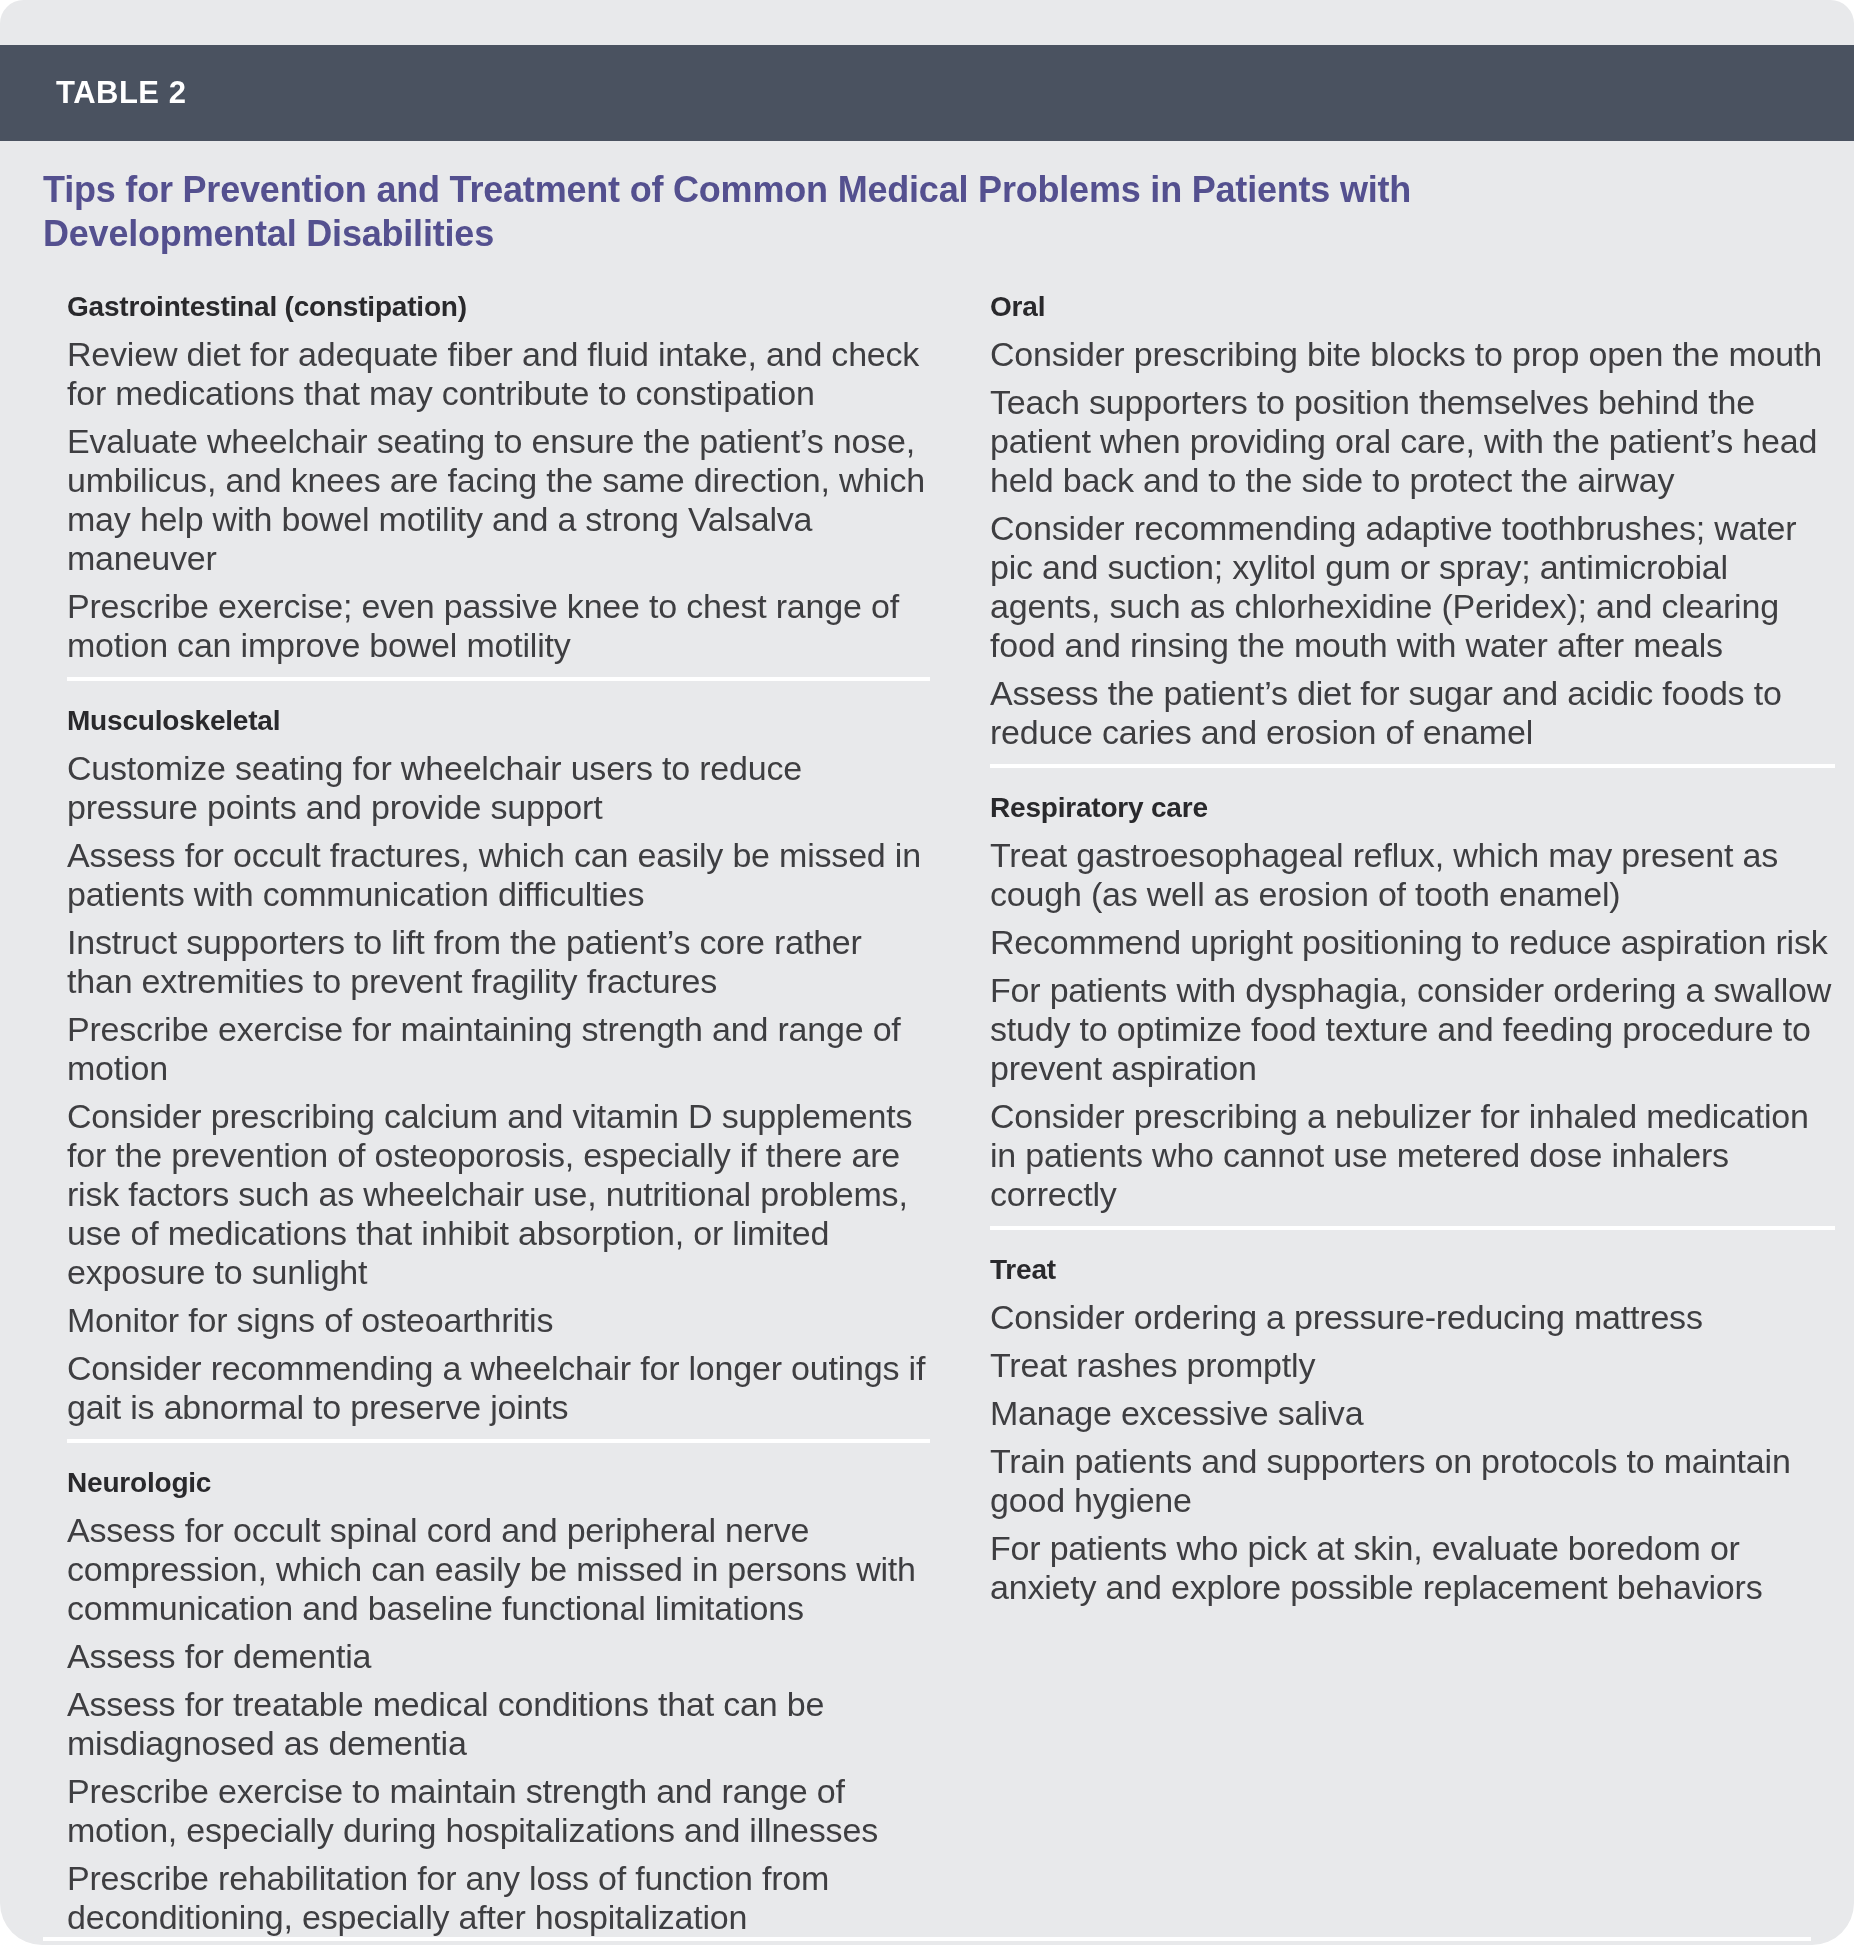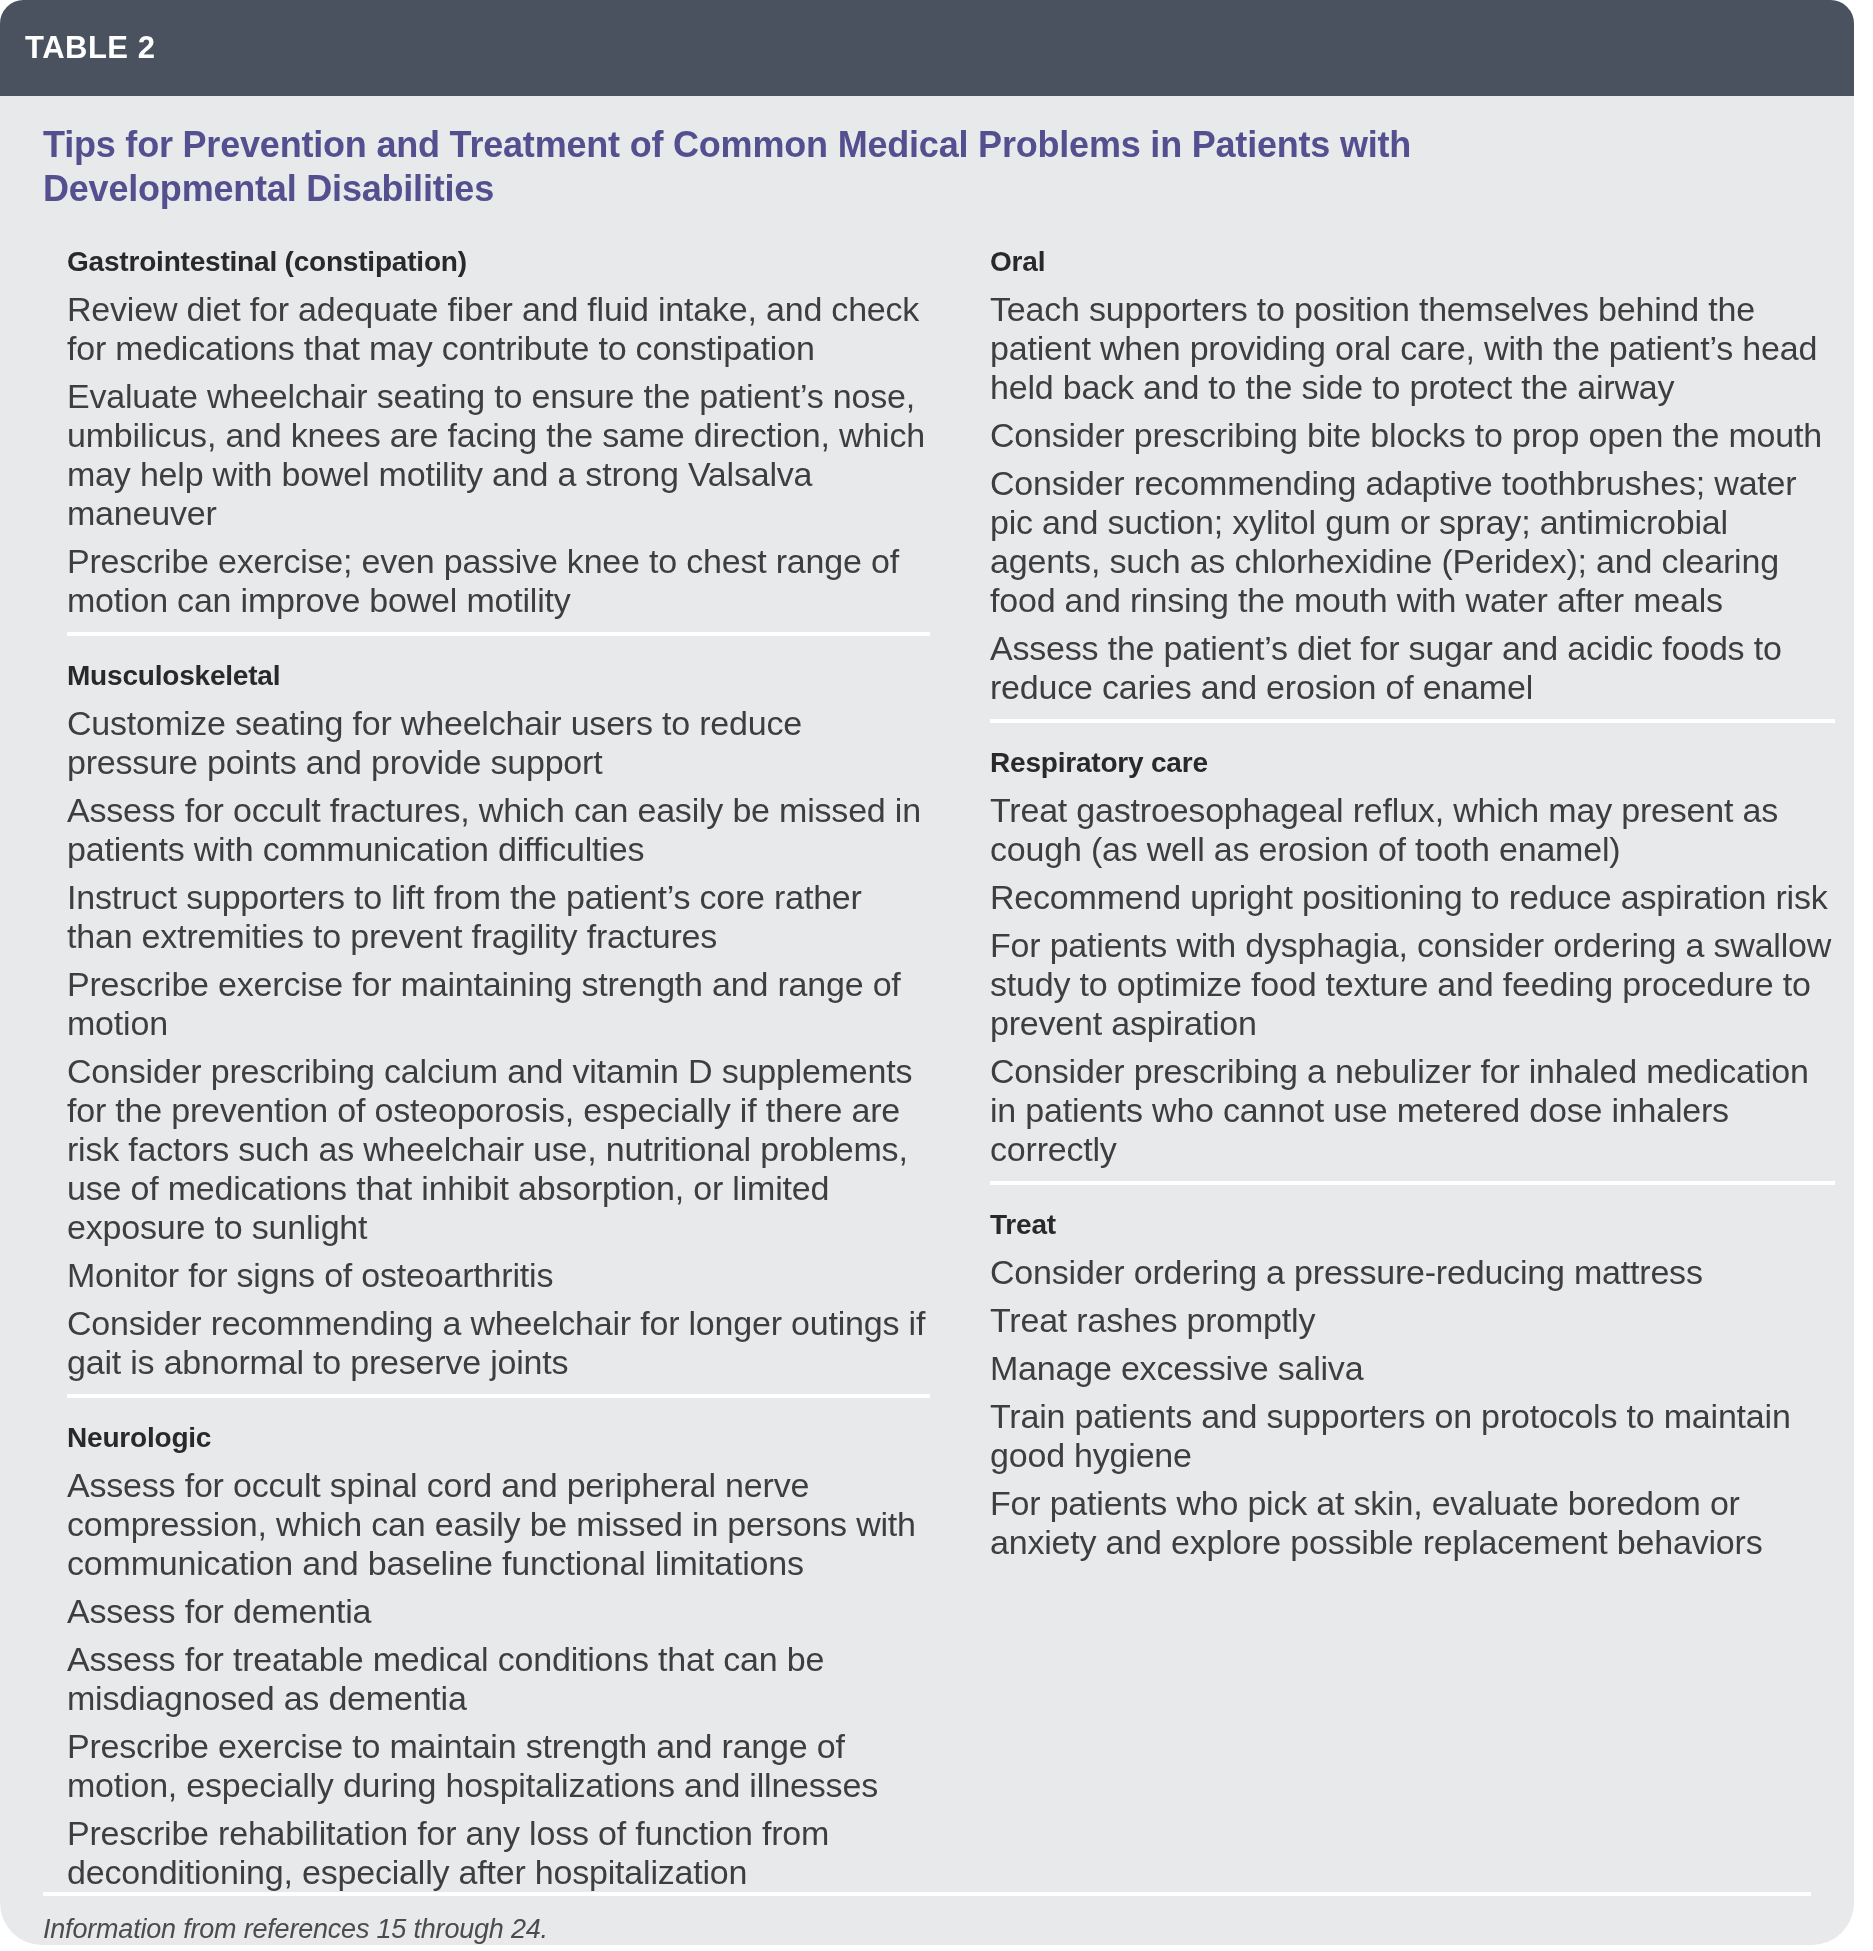--- a/index.html
+++ b/index.html
@@ -20,21 +20,22 @@
     overflow: hidden;
     display: flex;
     flex-direction: column;
     background: var(--body-bg, #e8e9eb);
   }
   .card-header {
     flex: 0 0 96px;
     background: var(--header-bg, #4a5260);
     display: flex;
     align-items: center;
-    padding-left: 25px;
+    padding-left: 56px;
+    margin-top: 45px;
   }
   .table-label {
     color: var(--label-color, #ffffff);
     font-size: 31px;
     font-weight: 700;
     letter-spacing: 0.5px;
   }
   .card-body {
     flex: 1 1 auto;
     display: flex;
@@ -128,22 +129,22 @@
               <p class="tip">Assess for occult spinal cord and peripheral nerve compression, which can easily be missed in persons with communication and baseline functional limitations</p>
               <p class="tip">Assess for dementia</p>
               <p class="tip">Assess for treatable medical conditions that can be misdiagnosed as dementia</p>
               <p class="tip">Prescribe exercise to maintain strength and range of motion, especially during hospitalizations and illnesses</p>
               <p class="tip">Prescribe rehabilitation for any loss of function from deconditioning, especially after hospitalization</p>
             </section>
           </div>
         <div class="col">
             <section class="section">
               <h2 class="sec-heading">Oral</h2>
+              <p class="tip">Consider prescribing bite blocks to prop open the mouth</p>
               <p class="tip">Teach supporters to position themselves behind the patient when providing oral care, with the patient’s head held back and to the side to protect the airway</p>
-              <p class="tip">Consider prescribing bite blocks to prop open the mouth</p>
               <p class="tip">Consider recommending adaptive toothbrushes; water pic and suction; xylitol gum or spray; antimicrobial agents, such as chlorhexidine (Peridex); and clearing food and rinsing the mouth with water after meals</p>
               <p class="tip">Assess the patient’s diet for sugar and acidic foods to reduce caries and erosion of enamel</p>
             </section>
             <section class="section">
               <h2 class="sec-heading">Respiratory care</h2>
               <p class="tip">Treat gastroesophageal reflux, which may present as cough (as well as erosion of tooth enamel)</p>
               <p class="tip">Recommend upright positioning to reduce aspiration risk</p>
               <p class="tip">For patients with dysphagia, consider ordering a swallow study to optimize food texture and feeding procedure to prevent aspiration</p>
               <p class="tip">Consider prescribing a nebulizer for inhaled medication in patients who cannot use metered dose inhalers correctly</p>
             </section>

